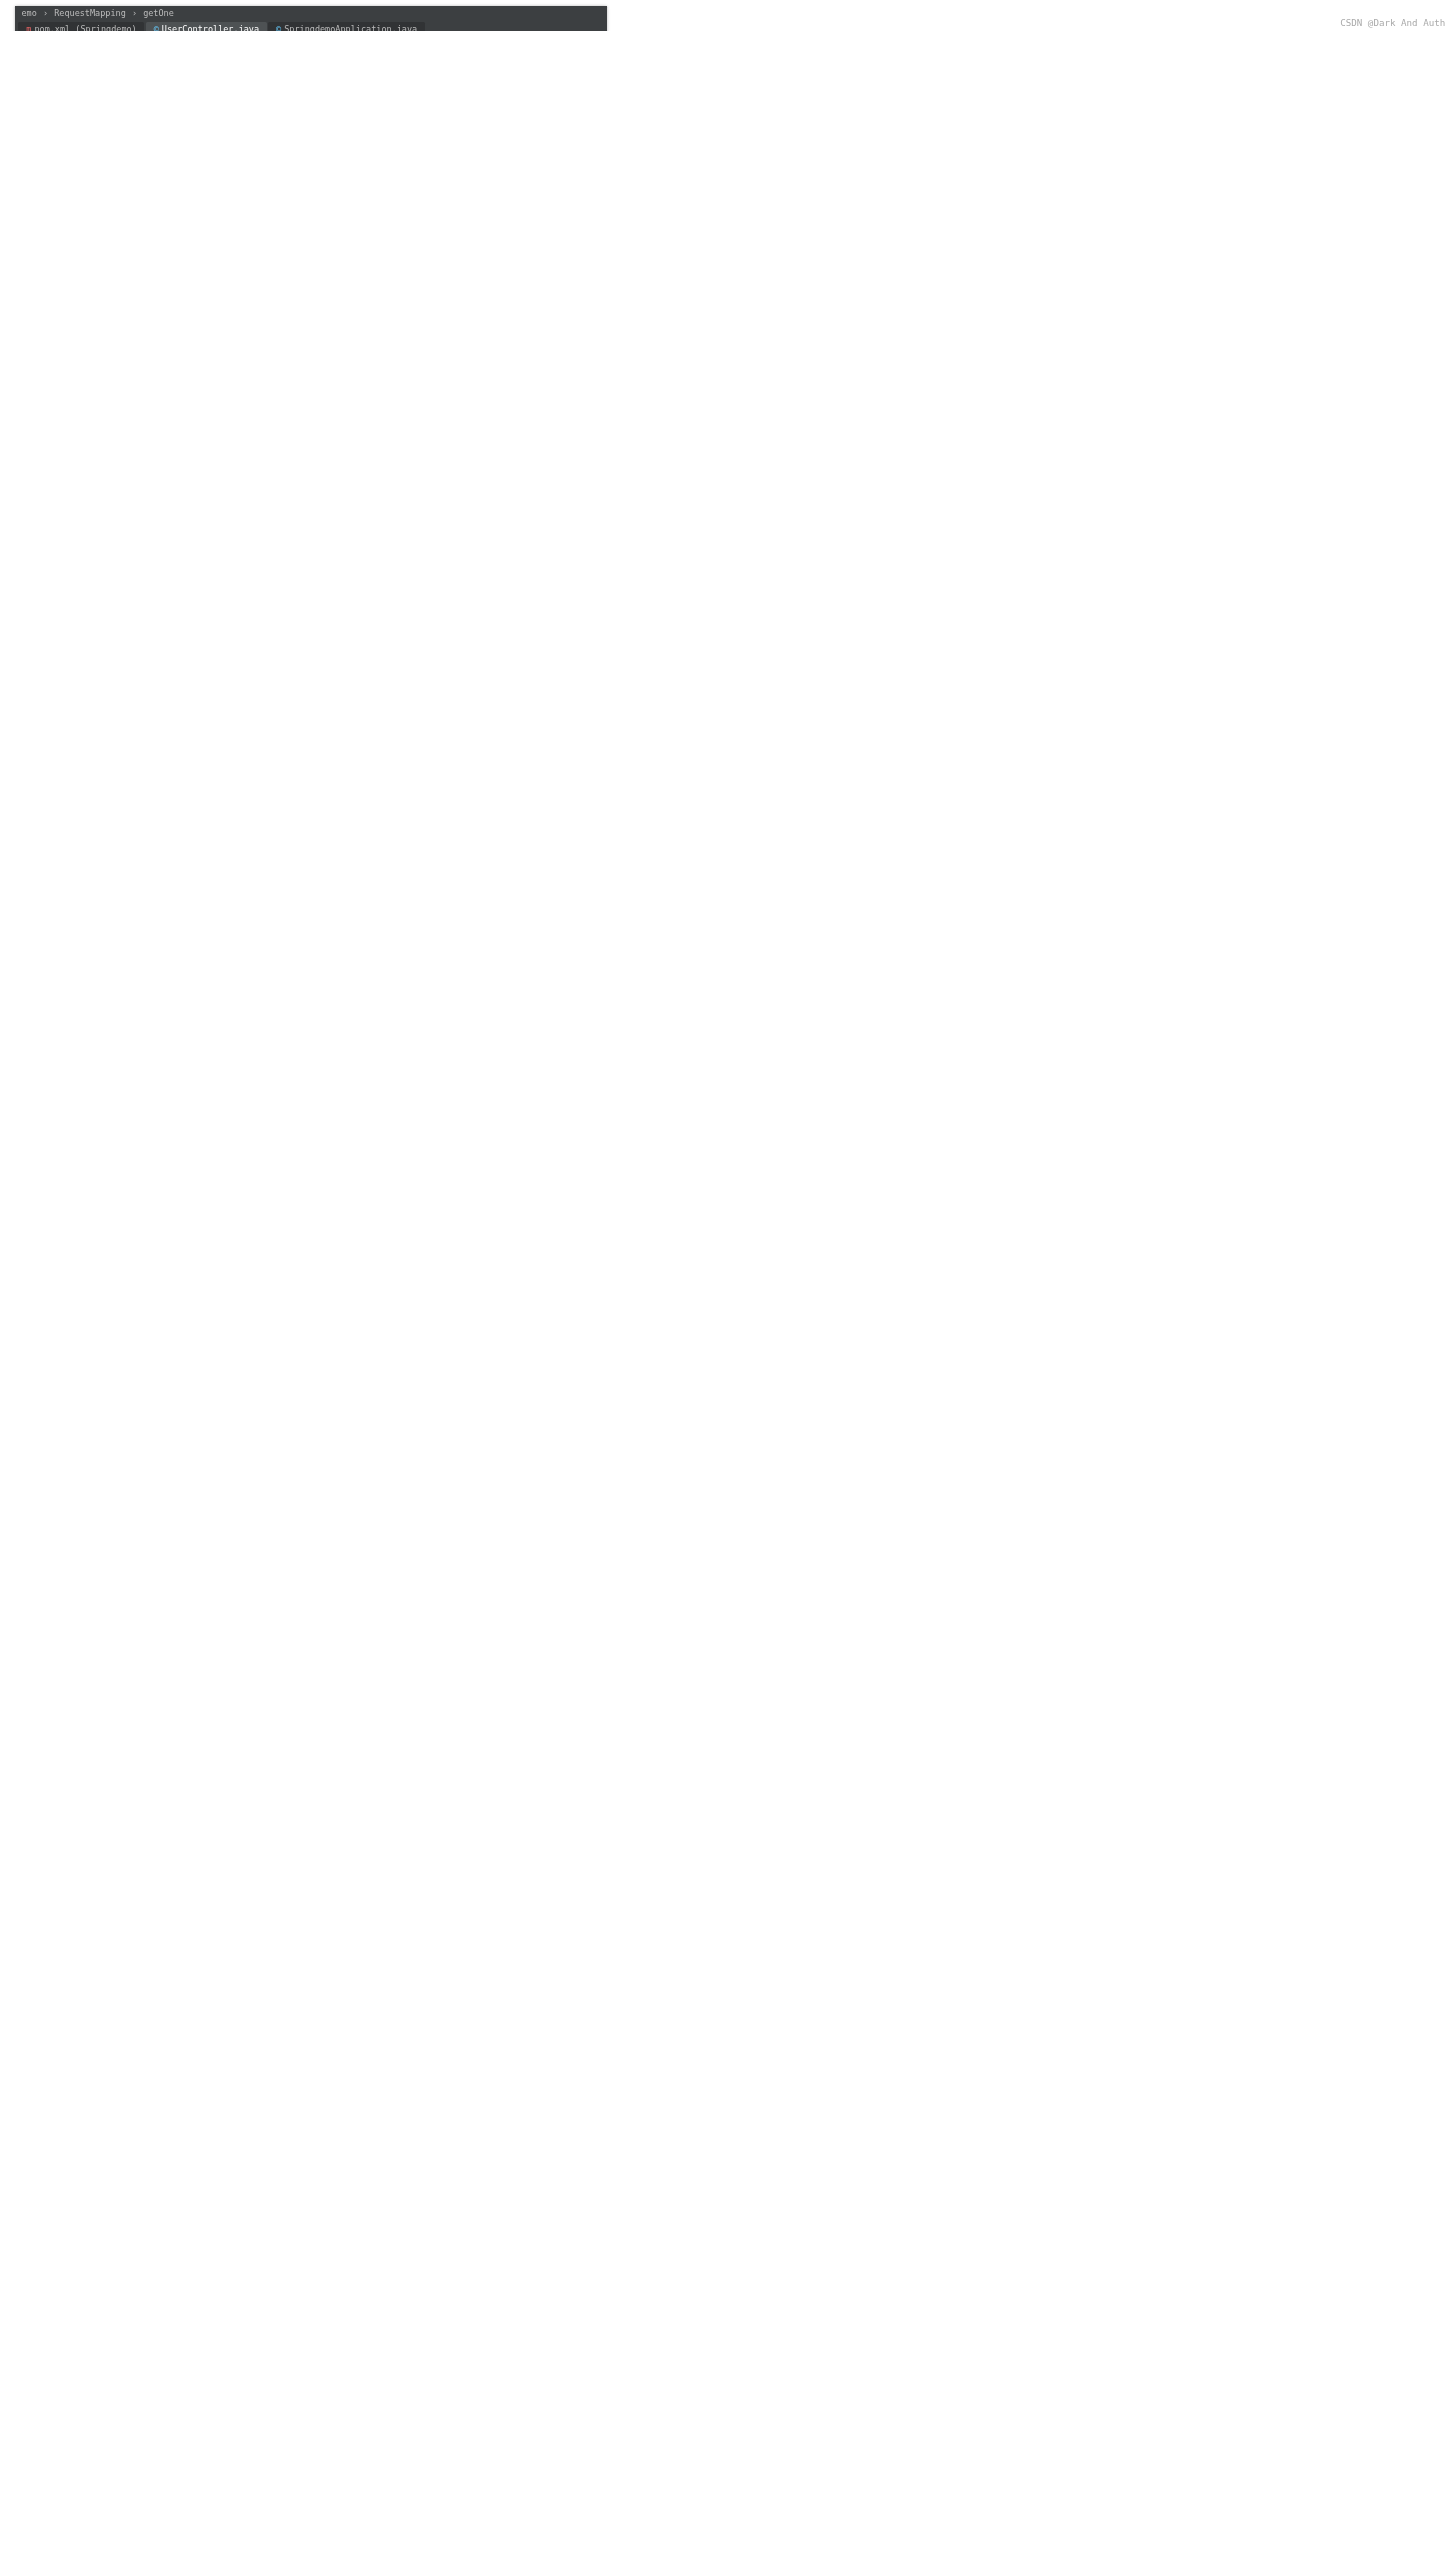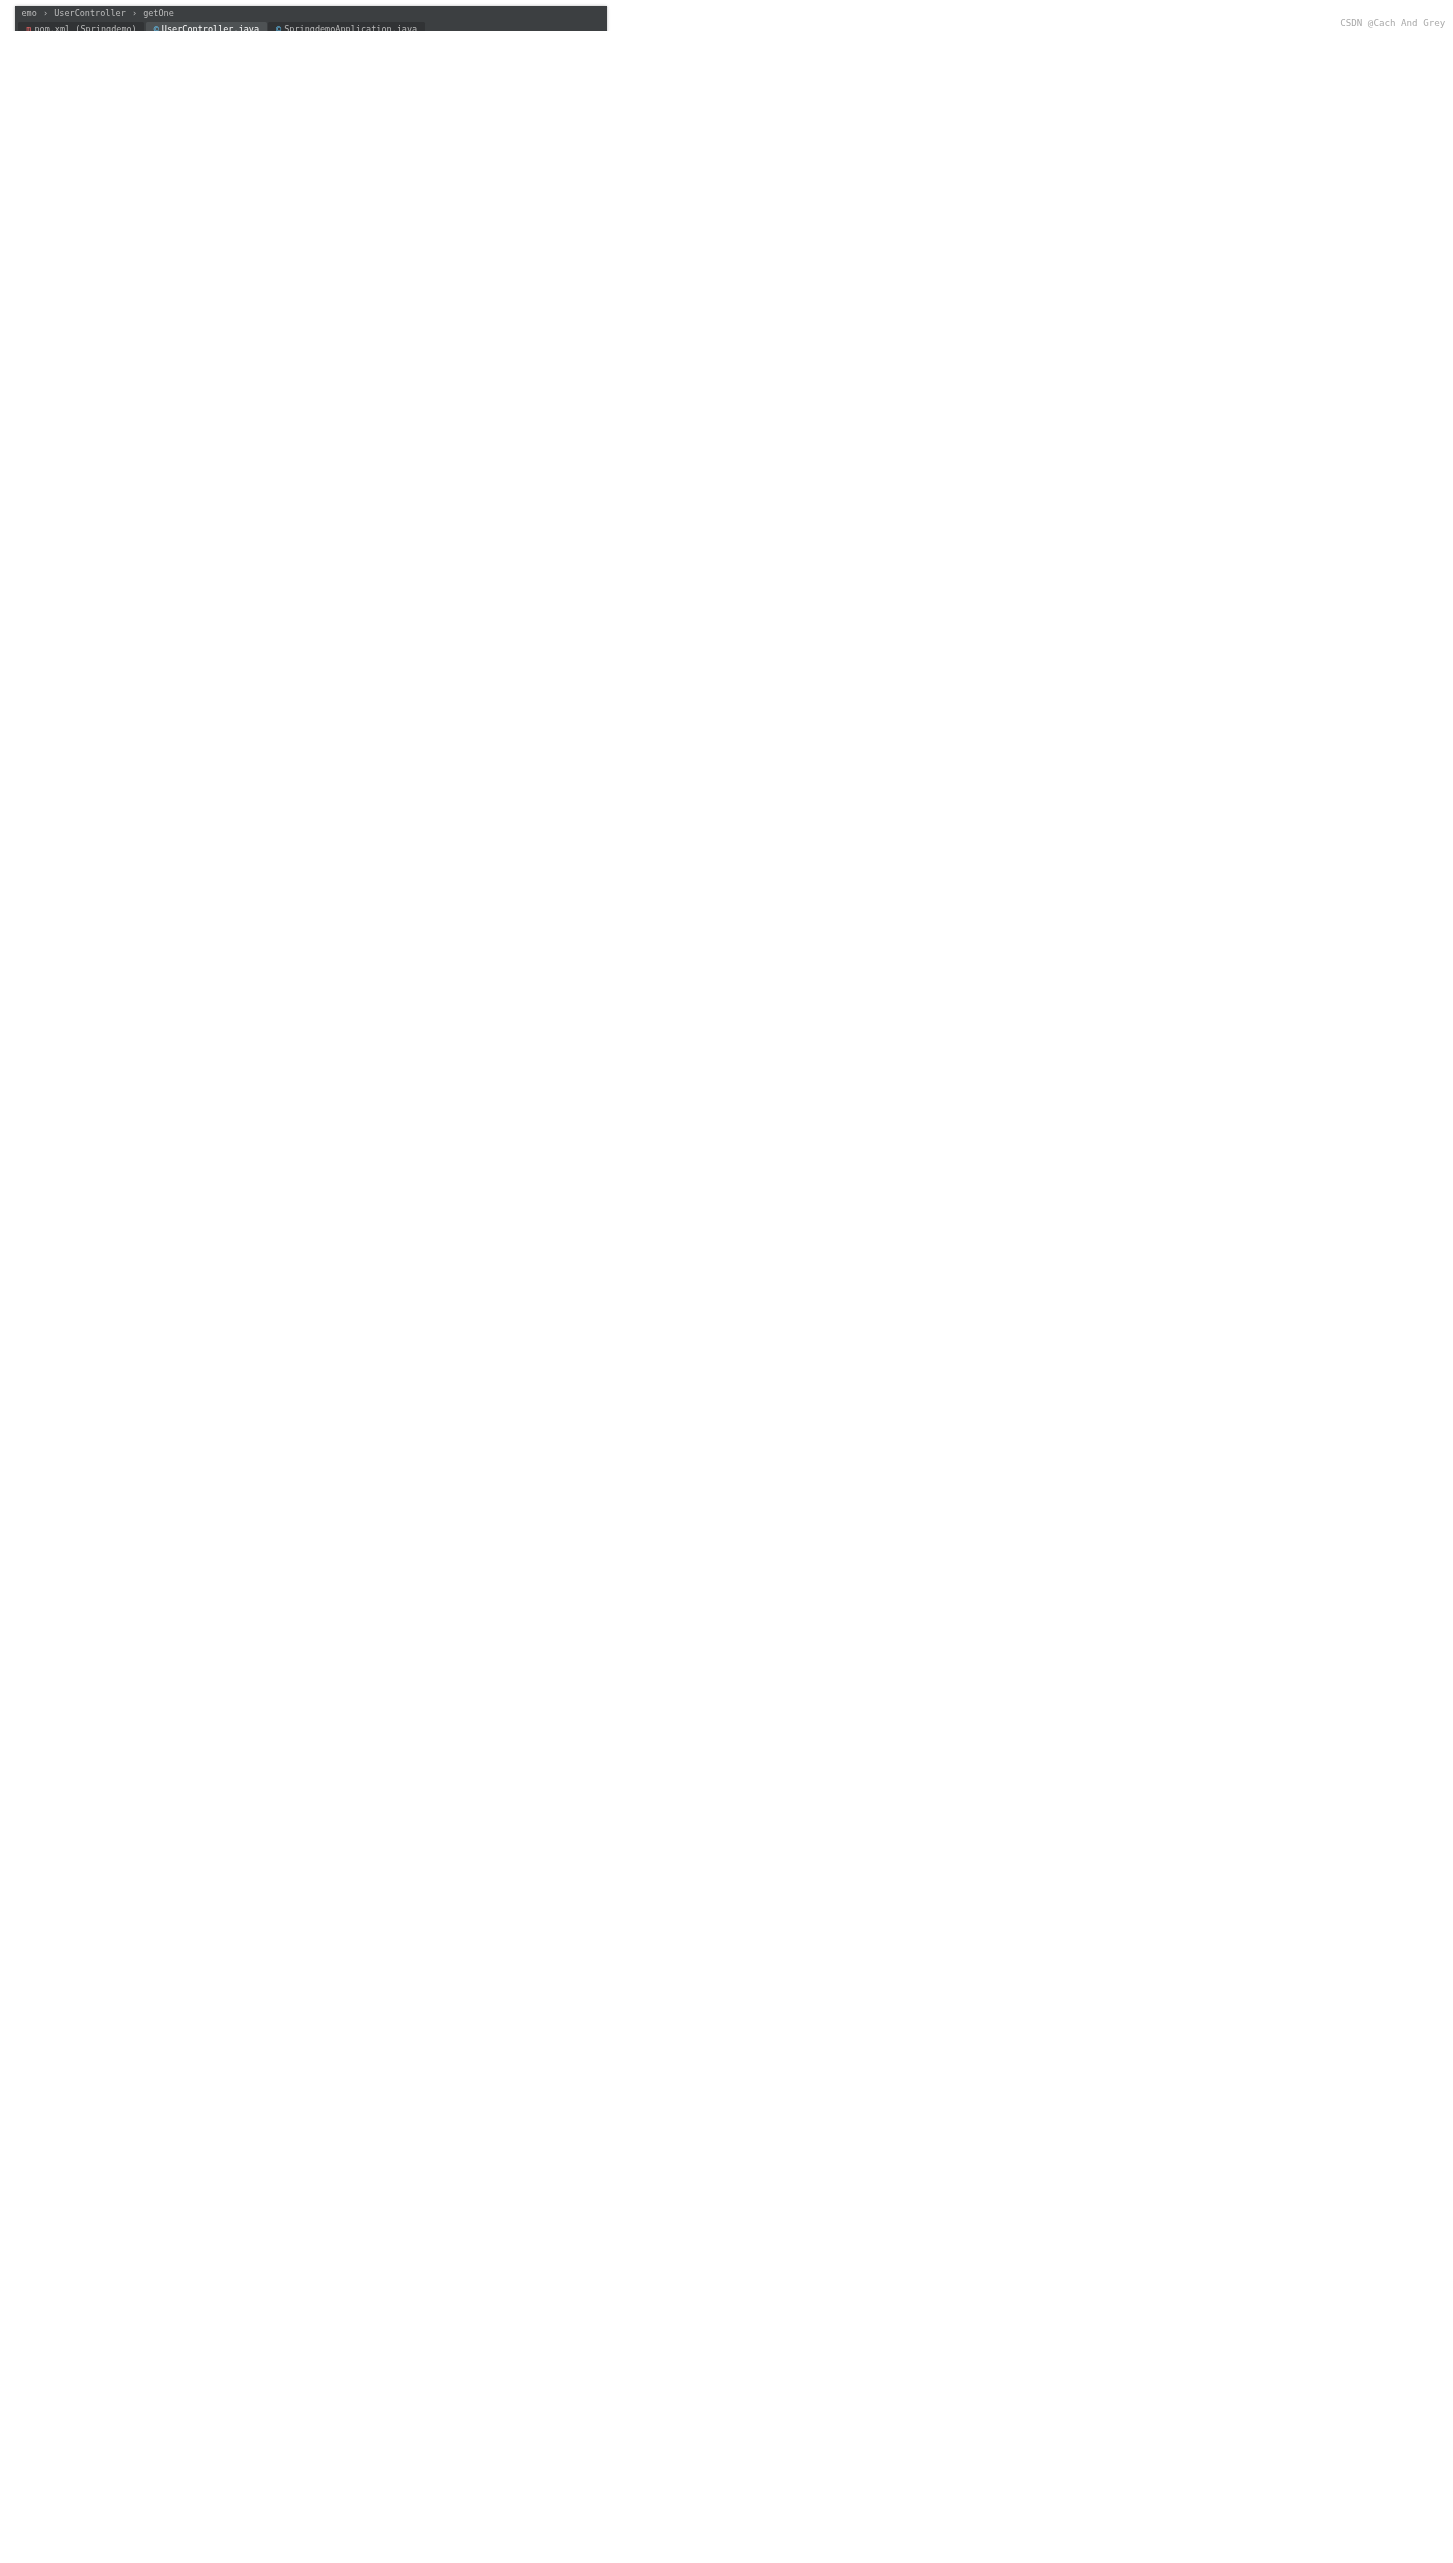--- a/index.html
+++ b/index.html
@@ -59,21 +59,21 @@
 .link{color:#06c;text-decoration:underline}
 .decode-bar{background:#ffffe1;border:0.8px solid #e0e080;text-align:center;padding:0.8px;font-size:7.7px}
 </style>
 </head>
 <body>
 <div class="page">
 
 <div class="ide" style="position:absolute;left:15.4px;top:6.1px;width:592px">
   <div class="nav">
     <span>emo</span>›
-    <span>UserController</span>›
+    <span>RequestMapping</span>›
     <span>getOne</span>
   </div>
   <div class="tabs">
     <div class="tab">
           <span style="color:#e66">m</span>
           <span>pom.xml (Springdemo)</span>
         </div>
     <div class="tab sel">
           <span style="color:#6cf">©</span>
           <span>UserController.java</span>
@@ -668,15 +668,15 @@
 Transfer-Encoding: chunked
 Date: Mon, 04 Jul 2022 13:49:01 GMT
 Keep-Alive: timeout=60
 Connection: keep-alive
 
 18
 {"name":"张三","id":1}
 0</div>
 </div>
 
-<div class="footer">CSDN @Cach And Grey</div>
+<div class="footer">CSDN @Dark And Auth</div>
 </div>
 
 
 </body></html>

